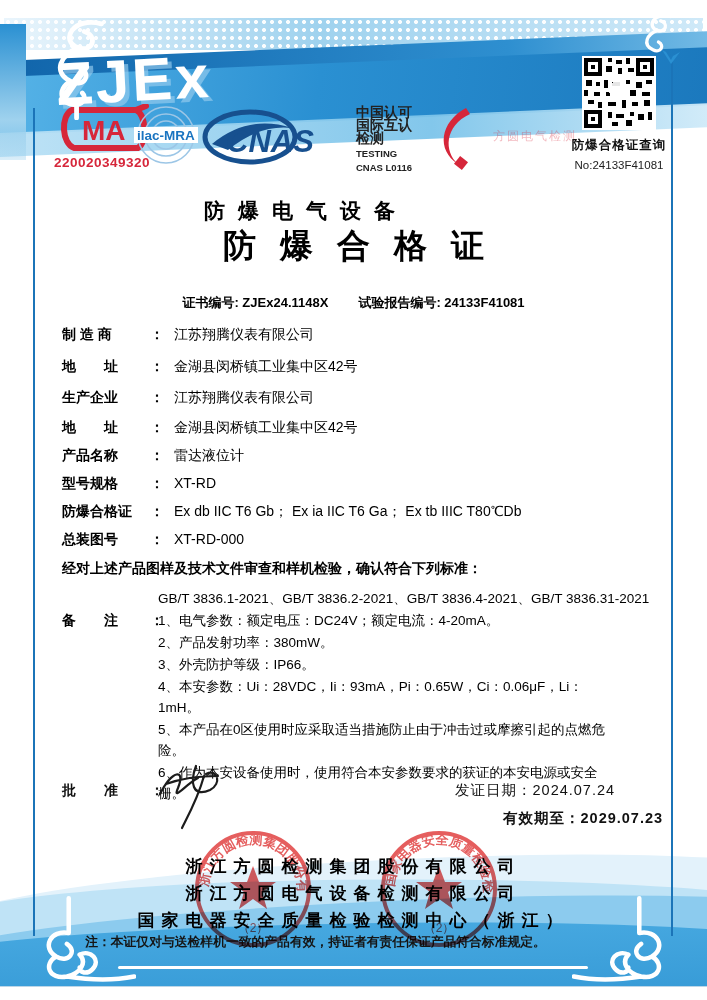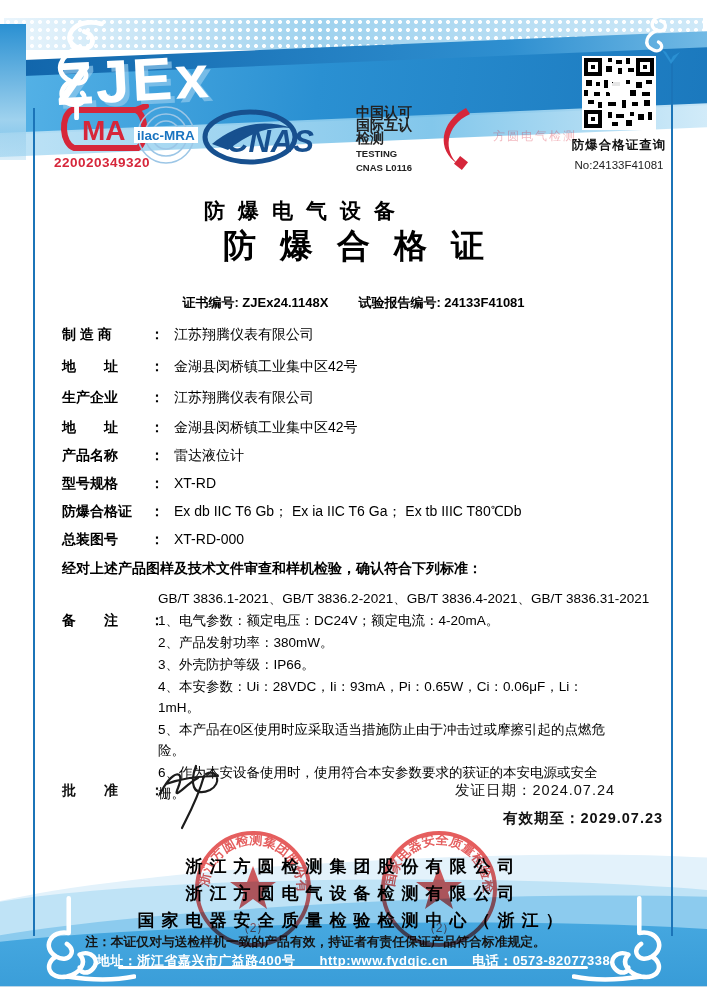--- a/index.html
+++ b/index.html
@@ -285,20 +285,15 @@
   <svg class="seal" style="left:378px;top:828px" width="122" height="122" viewBox="0 0 122 122">
     <circle cx="61" cy="61" r="56" fill="none" stroke="#df3a3a" stroke-width="4"></circle>
     <path id="sealArcR" d="M 16,61 A 45,45 0 1 1 106,61" fill="none"></path>
     <text font-size="13" font-weight="bold" fill="#df3a3a">
       <textPath href="#sealArcR" startOffset="2">国家电器安全质量检验检测中心</textPath>
     </text>
     <path d="M61,38 L67,54 L84,54 L70,64 L75,81 L61,71 L47,81 L52,64 L38,54 L55,54 Z" fill="#df3a3a"></path>
     <text x="61" y="104" font-size="12" fill="#df3a3a" text-anchor="middle">（2）</text>
   </svg>
 
-  <div class="address-line">
-    <span>地址：浙江省嘉兴市广益路400号</span>
-    <span>http:www.fydqjc.cn</span>
-    <span>电话：0573-82077338</span>
-  </div>
 
   <div class="page-bottom"></div>
 </div>
 
 </body></html>

